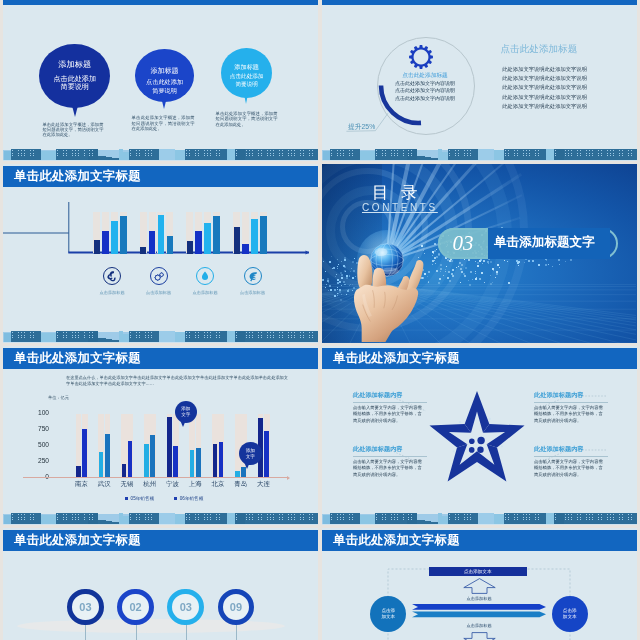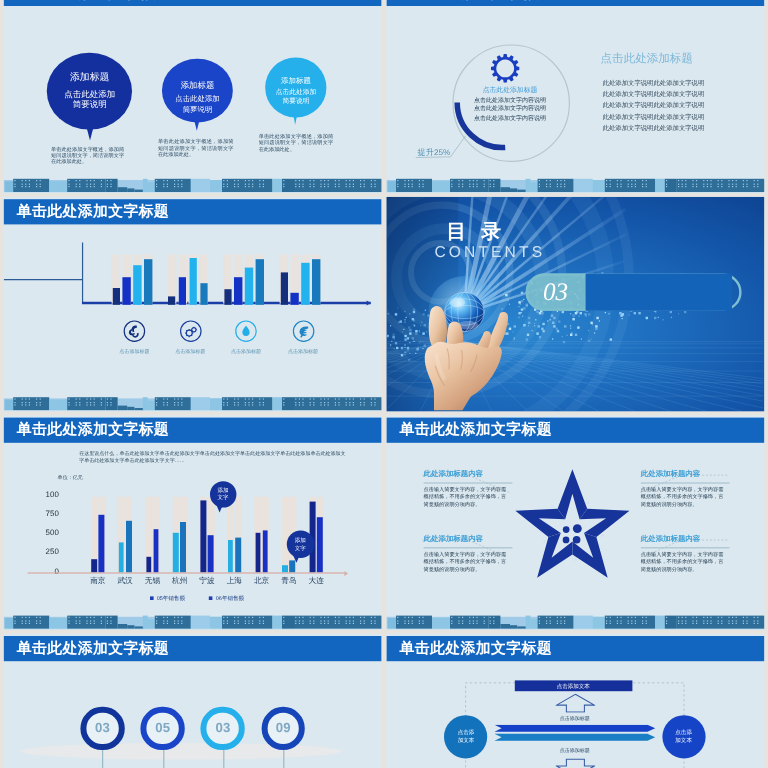--- a/index.html
+++ b/index.html
@@ -42,21 +42,21 @@
 
   
   .s4{position:absolute;left:0;top:0;width:315px;height:179px;overflow:hidden;
       background:radial-gradient(ellipse 150% 120% at 36% 62%, #2a86cf 0%, #1f6fc0 22%, #1355a8 48%, #0d3f8e 72%, #0a2f73 100%);}
   .s4arc{position:absolute;border-radius:50%;border-style:solid;}
   .s4ray{position:absolute;transform-origin:0 50%;}
   .s4cap{position:absolute;border-radius:999px;background:rgba(120,190,205,.80);}
   .s4capin{position:absolute;background:#1261b5;}
   .s4num{position:absolute;font-family:"Liberation Serif",serif;font-style:italic;color:#ffffff;}
   .s4lbl{position:absolute;color:#ffffff;font-weight:bold;white-space:nowrap;}
-  .s4title{position:absolute;color:#fff;font-weight:bold;letter-spacing:4px;}
+  .s4title{position:absolute;color:#fff;font-weight:normal;letter-spacing:4px;}
   .s4sub{position:absolute;color:#cfe3f2;letter-spacing:2.6px;}
   .px{position:absolute;background:#7fd4ff;}
 
   
   .s5lead{position:absolute;font-size:4.2px;line-height:6.4px;color:#2d4a60;text-align:justify;}
   .s5unit{position:absolute;font-size:4.2px;color:#2d4a60;white-space:nowrap;}
   .s5yl{position:absolute;font-size:6.6px;color:#25333d;text-align:right;white-space:nowrap;}
   .s5xl{position:absolute;font-size:6.4px;color:#1c3a5c;text-align:center;white-space:nowrap;}
   .s5bg{position:absolute;background:#eae2dd;}
   .s5bar{position:absolute;}
@@ -1154,26 +1154,27 @@
             <path fill="url(#sk2)" d="M13.9 12.0 c1.4 -4.2 5.3 -4.8 7.3 -1.6 c1.6 2.6 2.6 7.1 3.1 12.3 c.5 5.6 .2 11.4 -.9 15.6 c-1.2 4.6 -4.7 5.8 -7.2 3.3 c-2 -2 -3.1 -6.2 -3.4 -11.8 c-.3 -6.2 .1 -13.1 1.1 -17.8 z"></path>
             <path fill="url(#sk)" d="M26.0 22.5 c2.2 -3.1 6 -2.5 7.4 1.0 c1.2 3.0 1.8 7.6 1.8 12.6 c0 5.0 -.6 9.5 -1.8 12.0 c-1.6 3.2 -5.3 3.0 -6.9 -.2 c-1.3 -2.6 -2.0 -7.5 -2.0 -12.8 c0 -5.0 .6 -9.6 1.5 -12.6 z"></path>
             <path fill="url(#sk2)" d="M59.0 14.0 c2.3 -2.0 5.2 -.5 5.2 3.1 c0 4.4 -1.3 11.2 -3.4 17.3 c-2.0 5.9 -4.4 10.0 -6.4 10.7 c-2.4 .8 -4.1 -1.6 -3.4 -5.4 c.7 -4.0 3.0 -11.4 5.2 -17.0 c1.0 -2.6 1.9 -5.5 2.8 -8.7 z"></path>
             <path fill="url(#sk)" d="M48.5 29.0 c2.1 -2.0 4.7 -.6 4.6 2.7 c-.1 3.7 -1.5 9.1 -3.5 13.8 c-1.9 4.5 -4.0 7.3 -5.7 7.5 c-2.1 .2 -3.3 -2.1 -2.5 -5.3 c.9 -3.5 3.4 -9.8 5.4 -14.0 c.6 -1.3 1.2 -3.0 1.7 -4.7 z"></path>
             <path fill="url(#sk)" d="M16.5 38.0 c1.5 -2.0 4.6 -2.2 7.5 -.8 c2.5 1.2 5.5 1.2 8.5 .2 c3.8 -1.2 8.2 -.6 12.0 1.8 c3.3 2.1 6.6 2.4 9.6 1.0 c3.5 -1.6 6.3 .4 6.0 4.4 c-.4 5.6 -2.9 12.6 -6.2 18.6 c-3.6 6.5 -8.0 11.8 -12.4 14.9 c-1.0 .7 -1.8 1.6 -2.3 2.6 l-4.6 9.3 l-18.5 0 l0 -13.0 c0 -3.5 -.8 -7.2 -2.2 -10.8 c-2.6 -6.5 -4.0 -13.0 -3.8 -18.0 c.1 -3.0 .9 -5.6 2.0 -7.2 z"></path>
             <path fill="none" stroke="#c08f6c" stroke-width="0.75" opacity="0.45" d="M24.6 41.5 c1.2 4.5 1.6 10.5 1.2 16.5 M34.0 43.0 c.8 4.8 .6 10.5 -.7 15.4 M44.0 46.5 c-.6 4.4 -2.2 9.6 -4.2 13.4 M16.9 55 c1.4 5.6 3.5 11.4 6.0 15.8"></path>
             <path fill="#ffffff" opacity="0.16" d="M18.5 45 c1.0 7.0 3.0 14.5 5.6 20.5 l-2.4 1.2 c-3.0 -6.8 -4.8 -14.5 -5.2 -21.0 z"></path>
           </svg>
         </div>
       <div class="s4title" style="left:50px;top:18px;font-size:16.5px;">目 录</div>
-      <div class="s4sub" style="left:40px;top:38px;font-size:13px;">CONTENTS</div>
+      <div class="s4sub" style="left:40px;top:38px;font-size:10px;text-decoration:underline;">CONTENTS</div>
       <div class="s4cap" style="left:116px;top:64px;width:180px;height:31px;border:2.2px solid rgba(138,200,212,.92);background:none;box-sizing:border-box;">
         <div style="position:absolute;left:-2.2px;top:-2.2px;width:52px;height:31px;border-radius:999px 0 0 999px;background:rgba(124,190,205,.92);"></div>
         <div class="s4capin" style="left:47.8px;top:-2.2px;width:122px;height:31px;background:#1363b8;"></div>
       </div>
       <div class="s4num" style="left:116px;top:67px;width:50px;text-align:center;font-size:21px;">03</div>
+      <div class="s4lbl" style="left:172px;top:70px;font-size:12.6px;">单击添加标题文字</div>
     </div>
   </div>
 
   <div class="slide sl-l r2">
     <div class="titlebar">
       <div class="tb-t">单击此处添加文字标题</div>
     </div>
     <div id="s5body">
       <div class="s5lead" style="left:63px;top:29px;width:222px;">在这里说点什么，单击此处添加文字单击此处添加文字单击此处添加文字单击此处添加文字单击此处添加单击此处添加文字单击此处添加文字单击此处添加文字文字……</div>
       <div class="s5unit" style="left:45px;top:49px;">单位：亿元</div>
@@ -1639,21 +1640,21 @@
     <div id="s7body">
         <div class="s7band" style="left:14px;top:90.9px;width:268px;height:14px;"></div>
         <div class="s7stem" style="left:82.4px;top:95.25px;height:28px;"></div>
         <div class="s7stem" style="left:132.60000000000002px;top:95.25px;height:28px;"></div>
         <div class="s7stem" style="left:182.8px;top:95.25px;height:28px;"></div>
         <div class="s7stem" style="left:233.00000000000003px;top:95.25px;height:28px;"></div>
         <div class="s7ring" style="left:64.05000000000001px;top:60.550000000000004px;width:36.7px;height:36.7px;border:5.7px solid #11349a;">
           <span>03</span>
         </div>
         <div class="s7ring" style="left:114.25000000000003px;top:60.550000000000004px;width:36.7px;height:36.7px;border:5.7px solid #1b45c9;">
-          <span>05</span>
+          <span>02</span>
         </div>
         <div class="s7ring" style="left:164.45000000000002px;top:60.550000000000004px;width:36.7px;height:36.7px;border:5.7px solid #25b0ec;">
           <span>03</span>
         </div>
         <div class="s7ring" style="left:214.65000000000003px;top:60.550000000000004px;width:36.7px;height:36.7px;border:5.7px solid #1545b8;">
           <span>09</span>
         </div>
       </div>
   </div>
 

